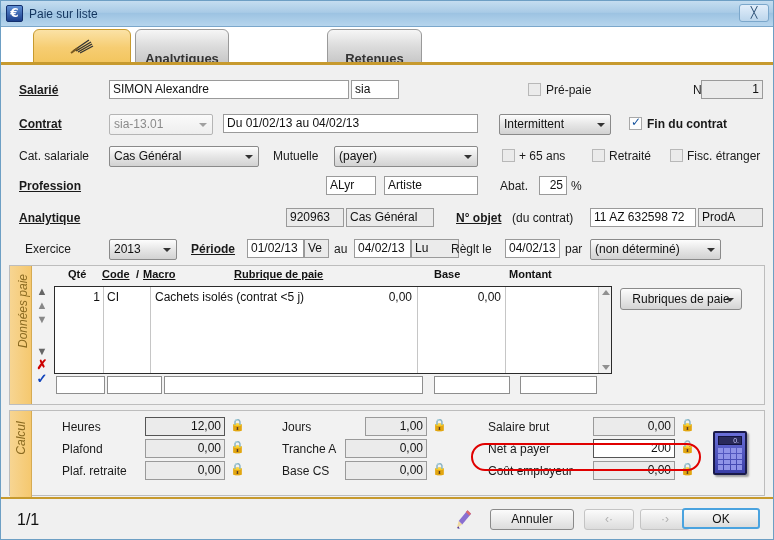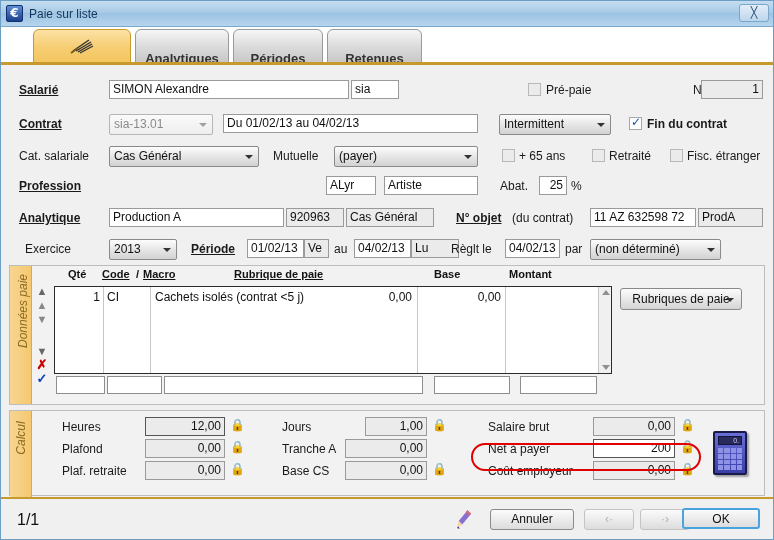--- a/index.html
+++ b/index.html
@@ -225,21 +225,20 @@
             <path d="M4 14 L20 3"></path>
               <path d="M7 14 L22 5"></path>
               <path d="M9 15 L23 7"></path>
             <path d="M11 16 L24 9"></path>
           </g>
           <path d="M2 16 L9 11" stroke="#7a5a20" stroke-width="2" fill="none"></path>
         </svg>
       </span>
     </div>
     <div class="tab" style="left:134px; width:94px;">Analytiques</div>
-    <div class="tab" style="left:232px; width:90px;">Périodes</div>
     <div class="tab" style="left:326px; width:95px;">Retenues</div>
     <div class="tabstrip-underline"></div>
   </div>
 
   <div class="formarea">
 
     <div class="lbl bold-u" style="left:18px; top:18px;">Salarié</div>
     <div class="fld" style="left:108px; top:15px; width:240px;">SIMON Alexandre</div>
     <div class="fld" style="left:350px; top:15px; width:48px;">sia</div>
     <div class="cb dis" style="left:527px; top:18px;"></div>
@@ -278,21 +277,20 @@
     <div class="lbl" style="left:686px; top:84px;">Fisc. étranger</div>
 
     <div class="lbl bold-u" style="left:18px; top:114px;">Profession</div>
     <div class="fld" style="left:325px; top:111px; width:50px;">ALyr</div>
     <div class="fld" style="left:383px; top:111px; width:94px;">Artiste</div>
     <div class="lbl" style="left:499px; top:114px;">Abat.</div>
     <div class="fld num" style="left:538px; top:111px; width:28px;">25</div>
     <div class="lbl" style="left:570px; top:114px;">%</div>
 
     <div class="lbl bold-u" style="left:18px; top:146px;">Analytique</div>
-    <div class="fld" style="left:108px; top:143px; width:175px;">Production A</div>
     <div class="fld gray" style="left:285px; top:143px; width:58px;">920963</div>
     <div class="fld gray" style="left:345px; top:143px; width:88px;">Cas Général</div>
     <div class="lbl bold-u" style="left:455px; top:146px;">N° objet</div>
     <div class="lbl" style="left:511px; top:146px;">(du contrat)</div>
     <div class="fld" style="left:589px; top:143px; width:106px;">11 AZ 632598 72</div>
     <div class="fld gray" style="left:697px; top:143px; width:65px;">ProdA</div>
 
     <div class="lbl" style="left:24px; top:177px;text-align:right;">Exercice</div>
     <div class="combo" style="left:108px; top:174px; width:68px;">
       <span>2013</span>

